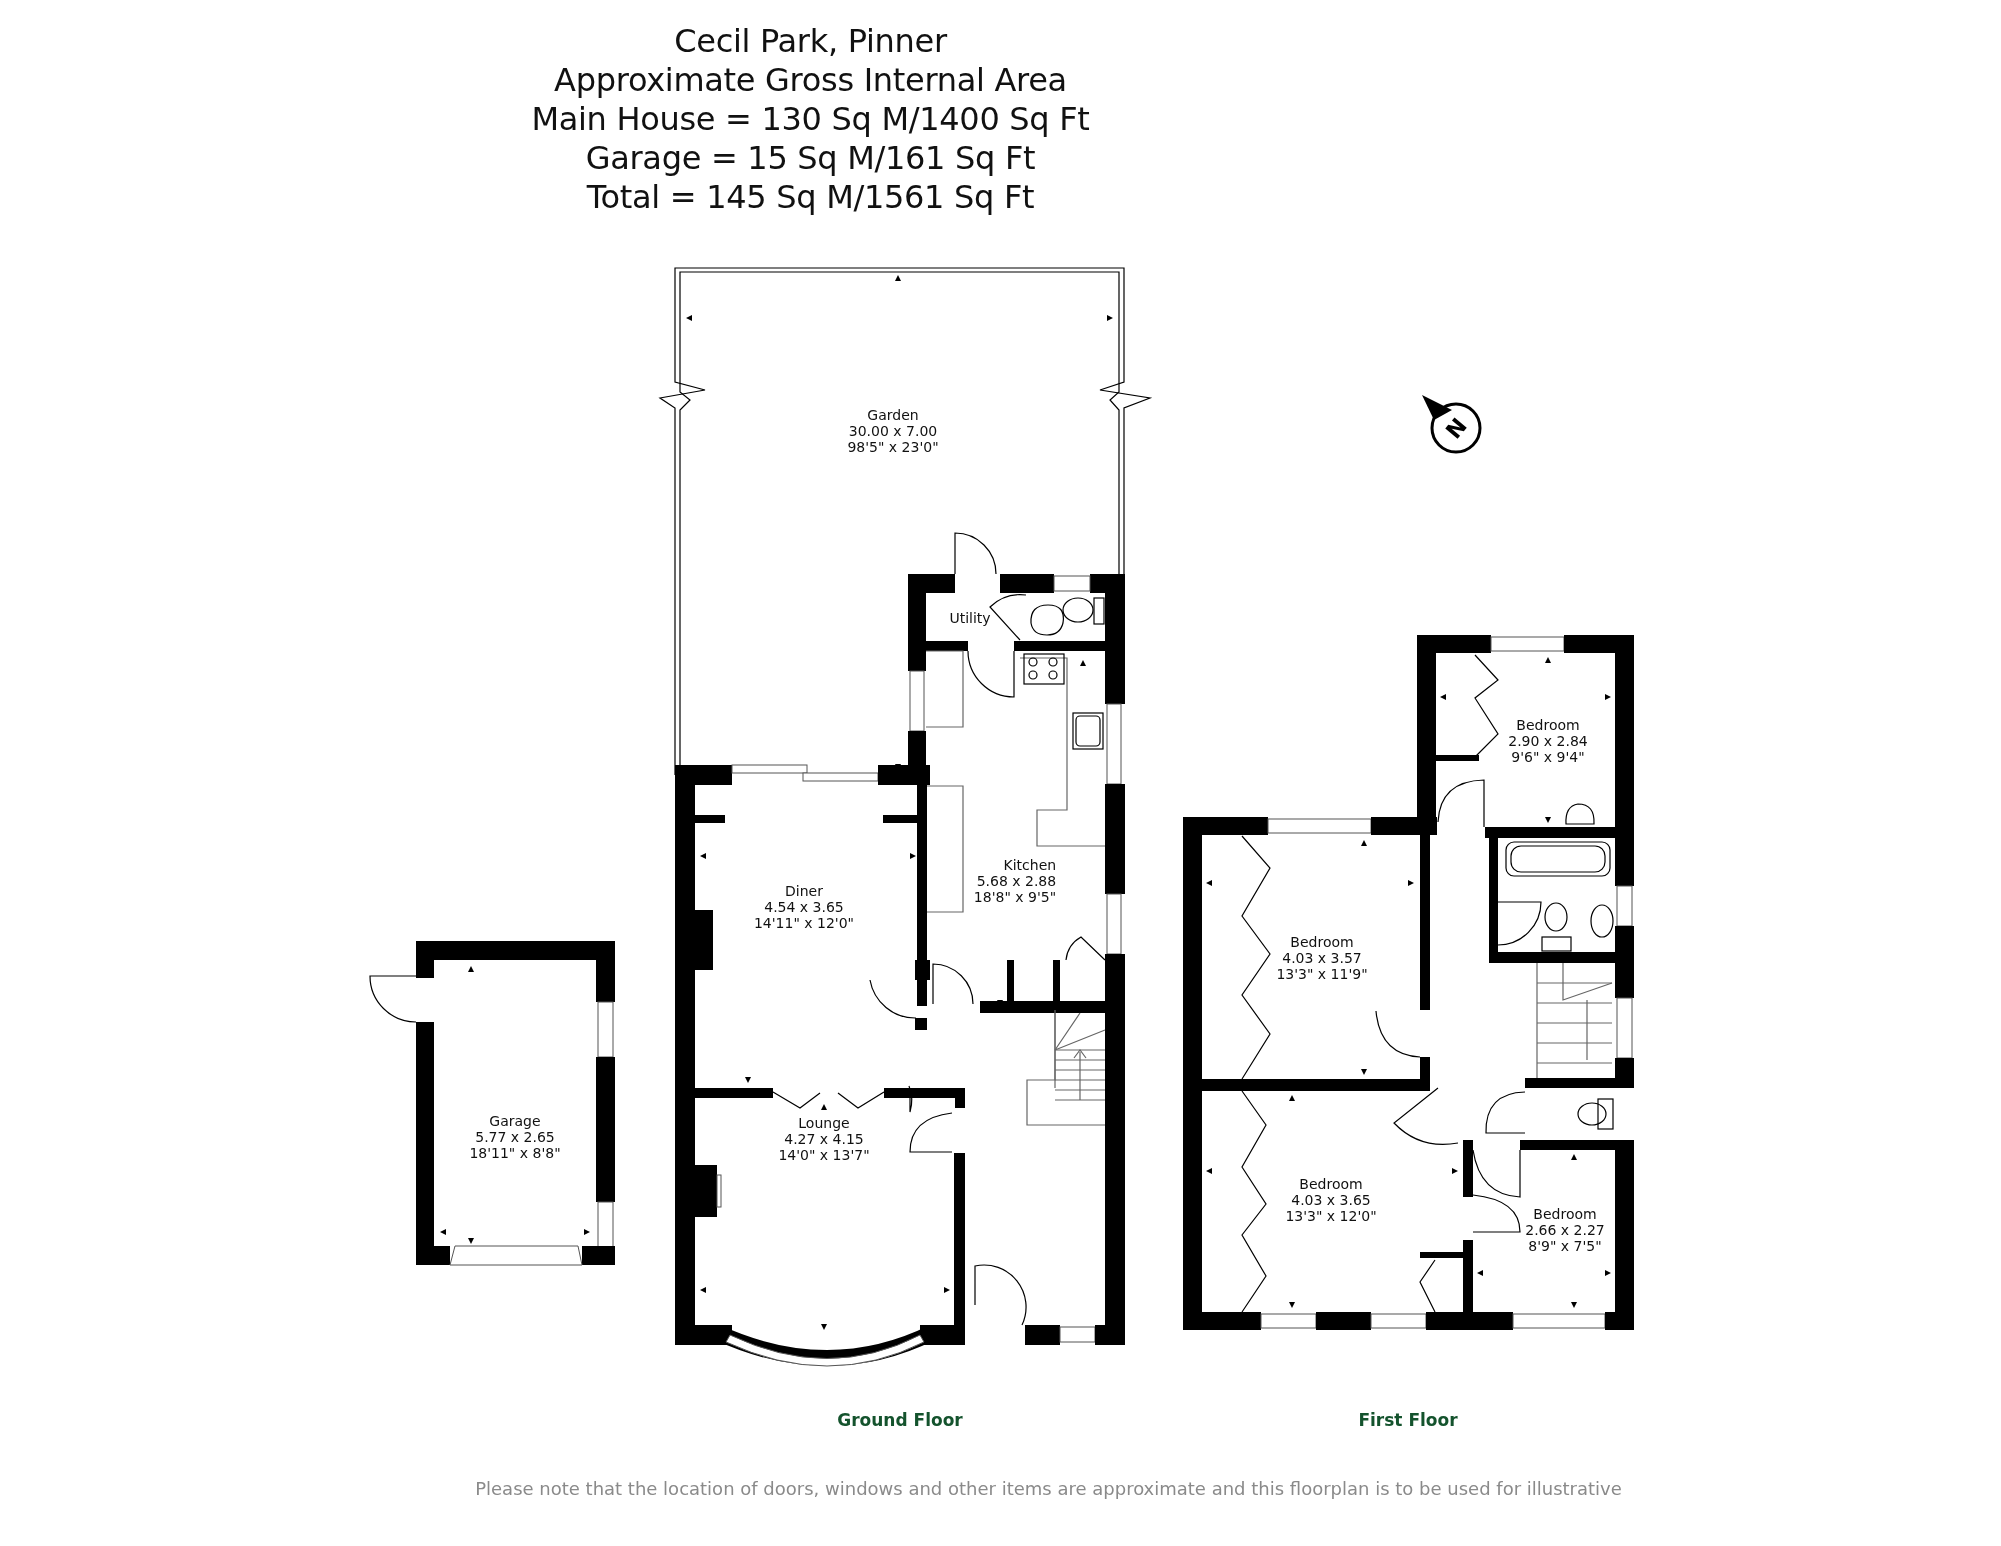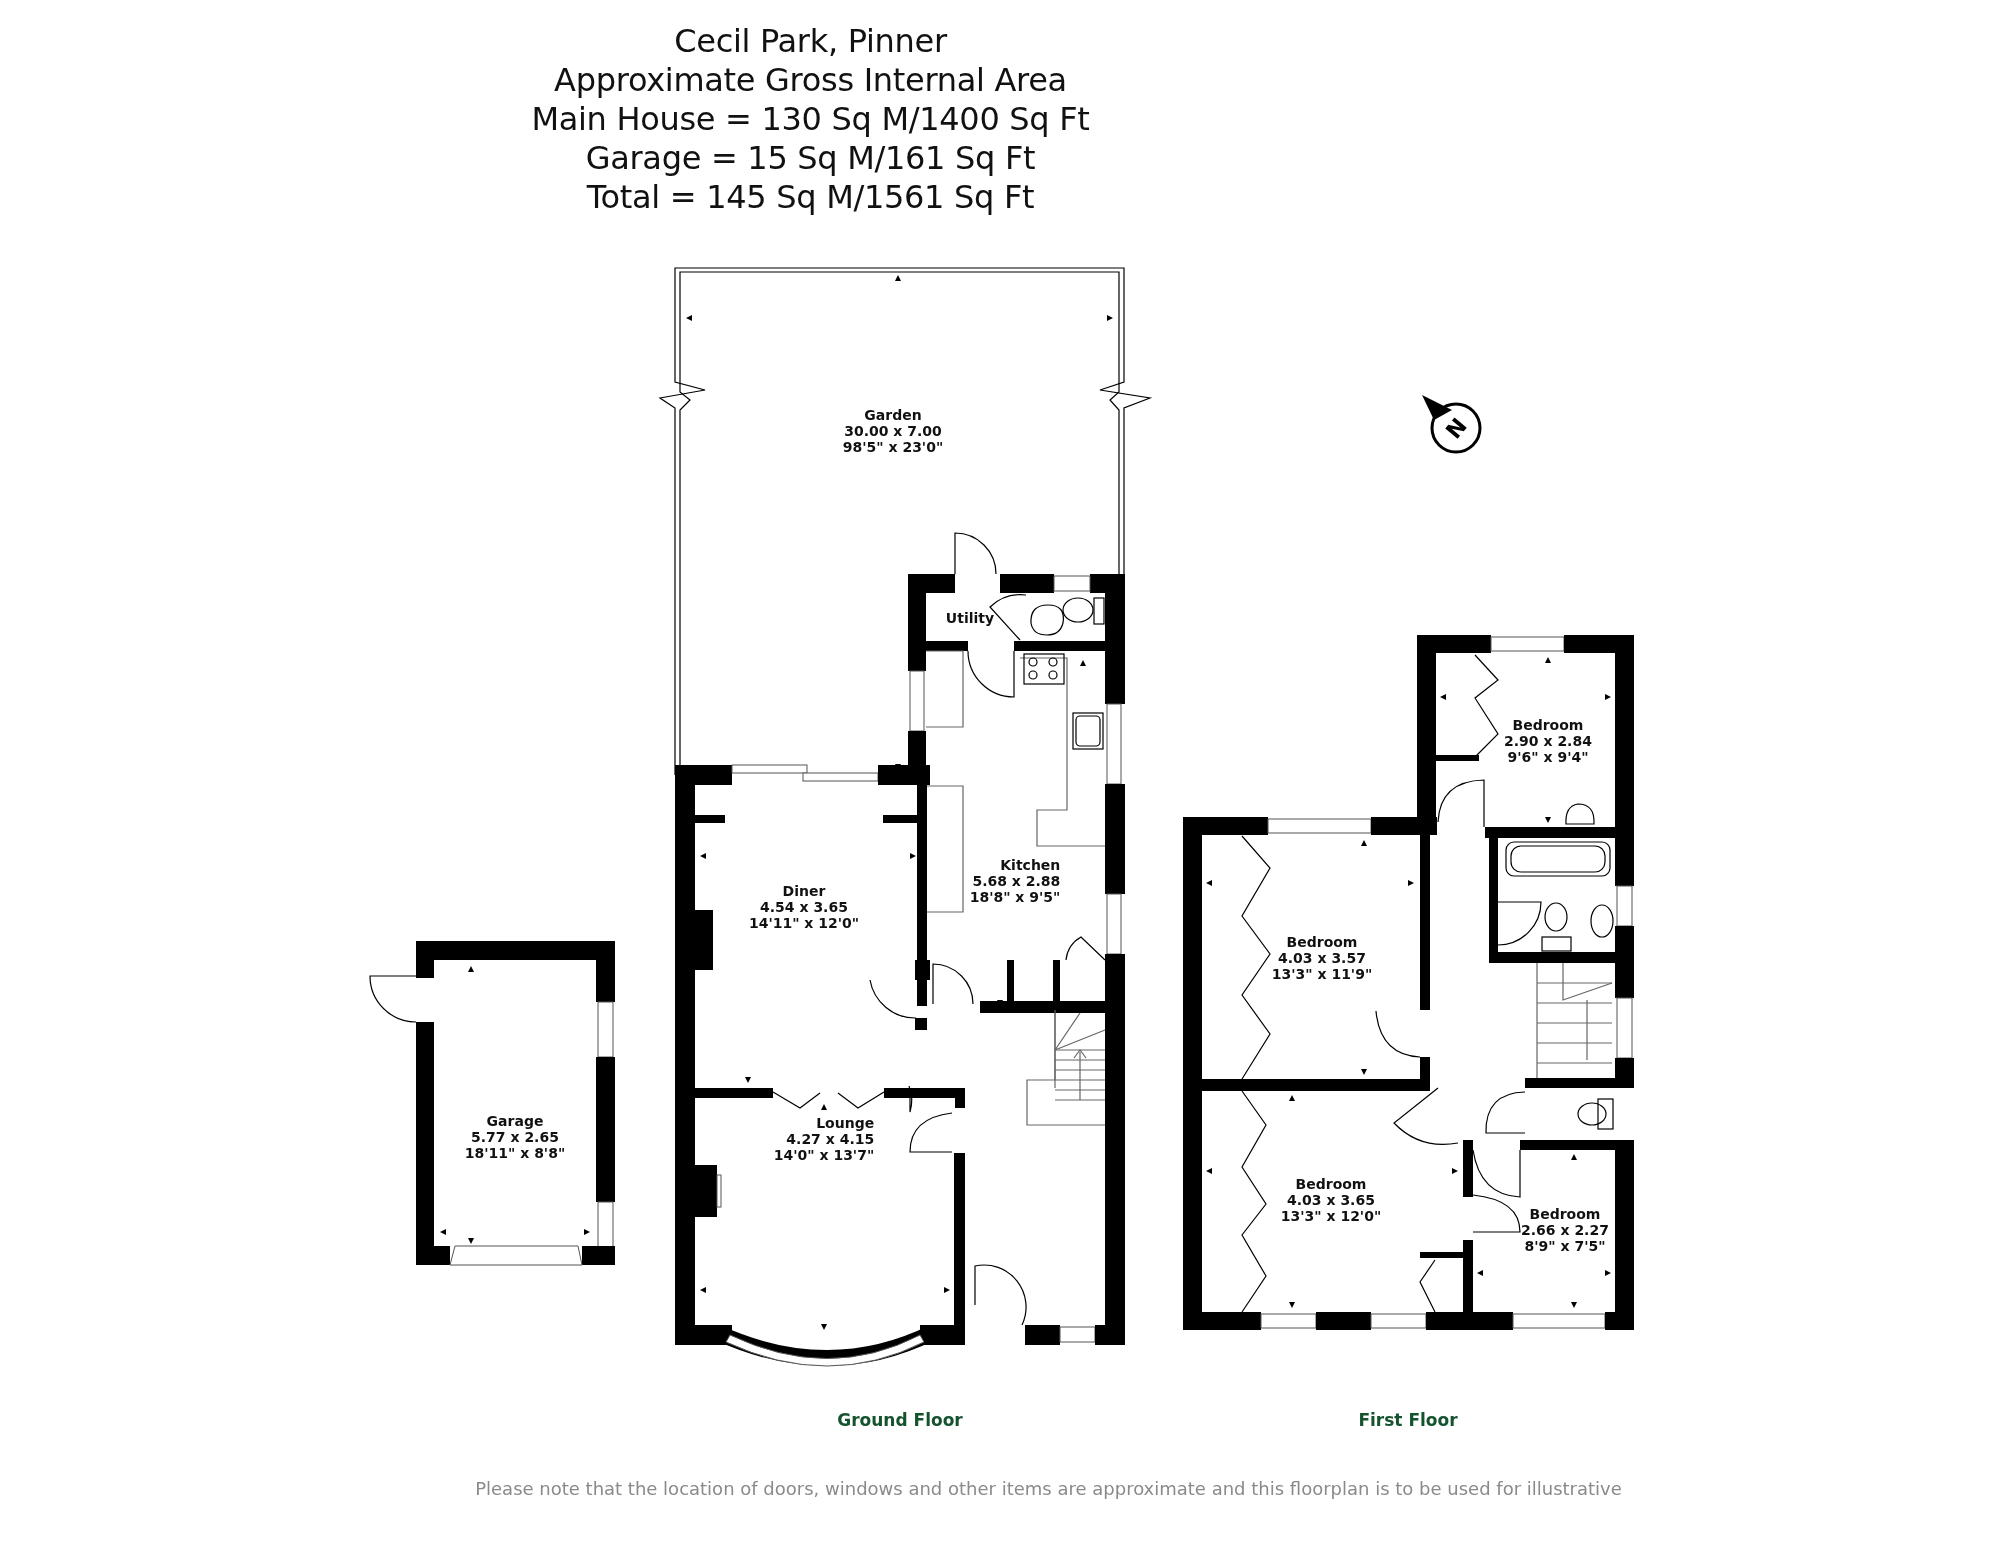--- a/index.html
+++ b/index.html
@@ -5,21 +5,21 @@
   html, body { margin: 0; padding: 0; background: #ffffff; }
   body { width: 2001px; height: 1546px; position: relative; overflow: hidden;
          font-family: "DejaVu Sans", sans-serif; color: #111; }
   .title-block { position: absolute; left: 0; top: 22px; width: 1621px; text-align: center; }
   .title-line { font-size: 32px; line-height: 39px; color: #111; letter-spacing: -0.3px; }
   svg#plan { position: absolute; left: 0; top: 0; }
   .wall { fill: #000; }
   .thin { fill: none; stroke: #000; stroke-width: 1.2; }
   .thin-g { fill: none; stroke: #666; stroke-width: 1.2; }
   .win { fill: #fff; stroke: #555; stroke-width: 1; }
-  .room-label { position: absolute; text-align: center; font-size: 14px; line-height: 16px; color: #111; transform: translateX(-50%); white-space: nowrap; font-weight: bold; }
+  .room-label { position: absolute; text-align: center; font-size: 14px; line-height: 16px; color: #111; transform: translateX(-50%); white-space: nowrap; }
   .floor-label { position: absolute; font-size: 17px; font-weight: bold; color: #14532d; transform: translateX(-50%); white-space: nowrap; }
   .disclaimer { position: absolute; left: 16px; width: 2001px; top: 1477px; text-align: center; color: #8a8a8a; font-size: 18px; line-height: 24px; padding-left: 32px; }
   .compass { position: absolute; left: 1418px; top: 390px; width: 70px; height: 70px; }
 </style>
 </head>
 <body>
 
 <div class="title-block">
   <div class="title-line">Cecil Park, Pinner</div>
   <div class="title-line">Approximate Gross Internal Area</div>
@@ -261,21 +261,21 @@
 <div class="room-label" style="left:1015px; top:857px;text-align:right;">
   <div>Kitchen</div>
   <div>5.68 x 2.88</div>
   <div>18'8" x 9'5"</div>
 </div>
 <div class="room-label" style="left:804px; top:883px;">
   <div>Diner</div>
   <div>4.54 x 3.65</div>
   <div>14'11" x 12'0"</div>
 </div>
-<div class="room-label" style="left:824px; top:1115px;text-align:right;">
+<div class="room-label" style="left:824px; top:1115px;">
   <div>Lounge</div>
   <div>4.27 x 4.15</div>
   <div>14'0" x 13'7"</div>
 </div>
 <div class="room-label" style="left:515px; top:1113px;">
   <div>Garage</div>
   <div>5.77 x 2.65</div>
   <div>18'11" x 8'8"</div>
 </div>
 <div class="room-label" style="left:1548px; top:717px;">

